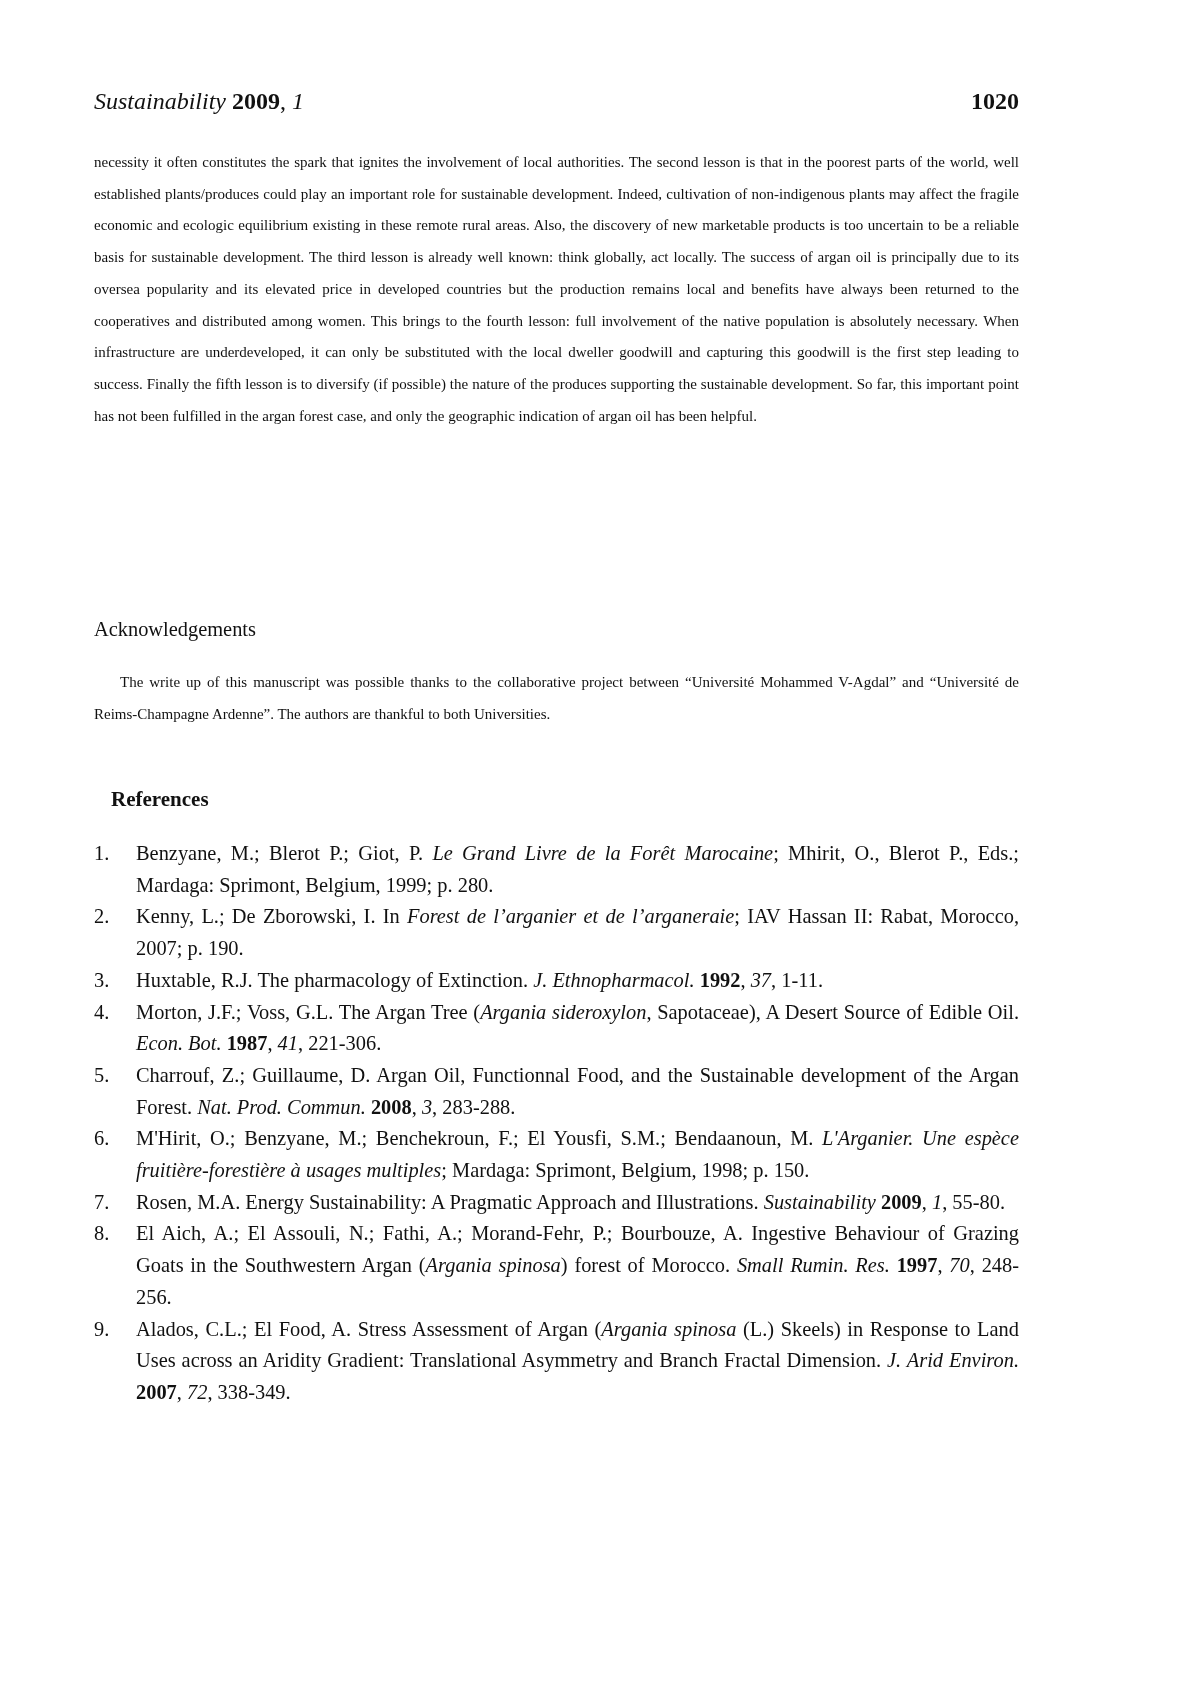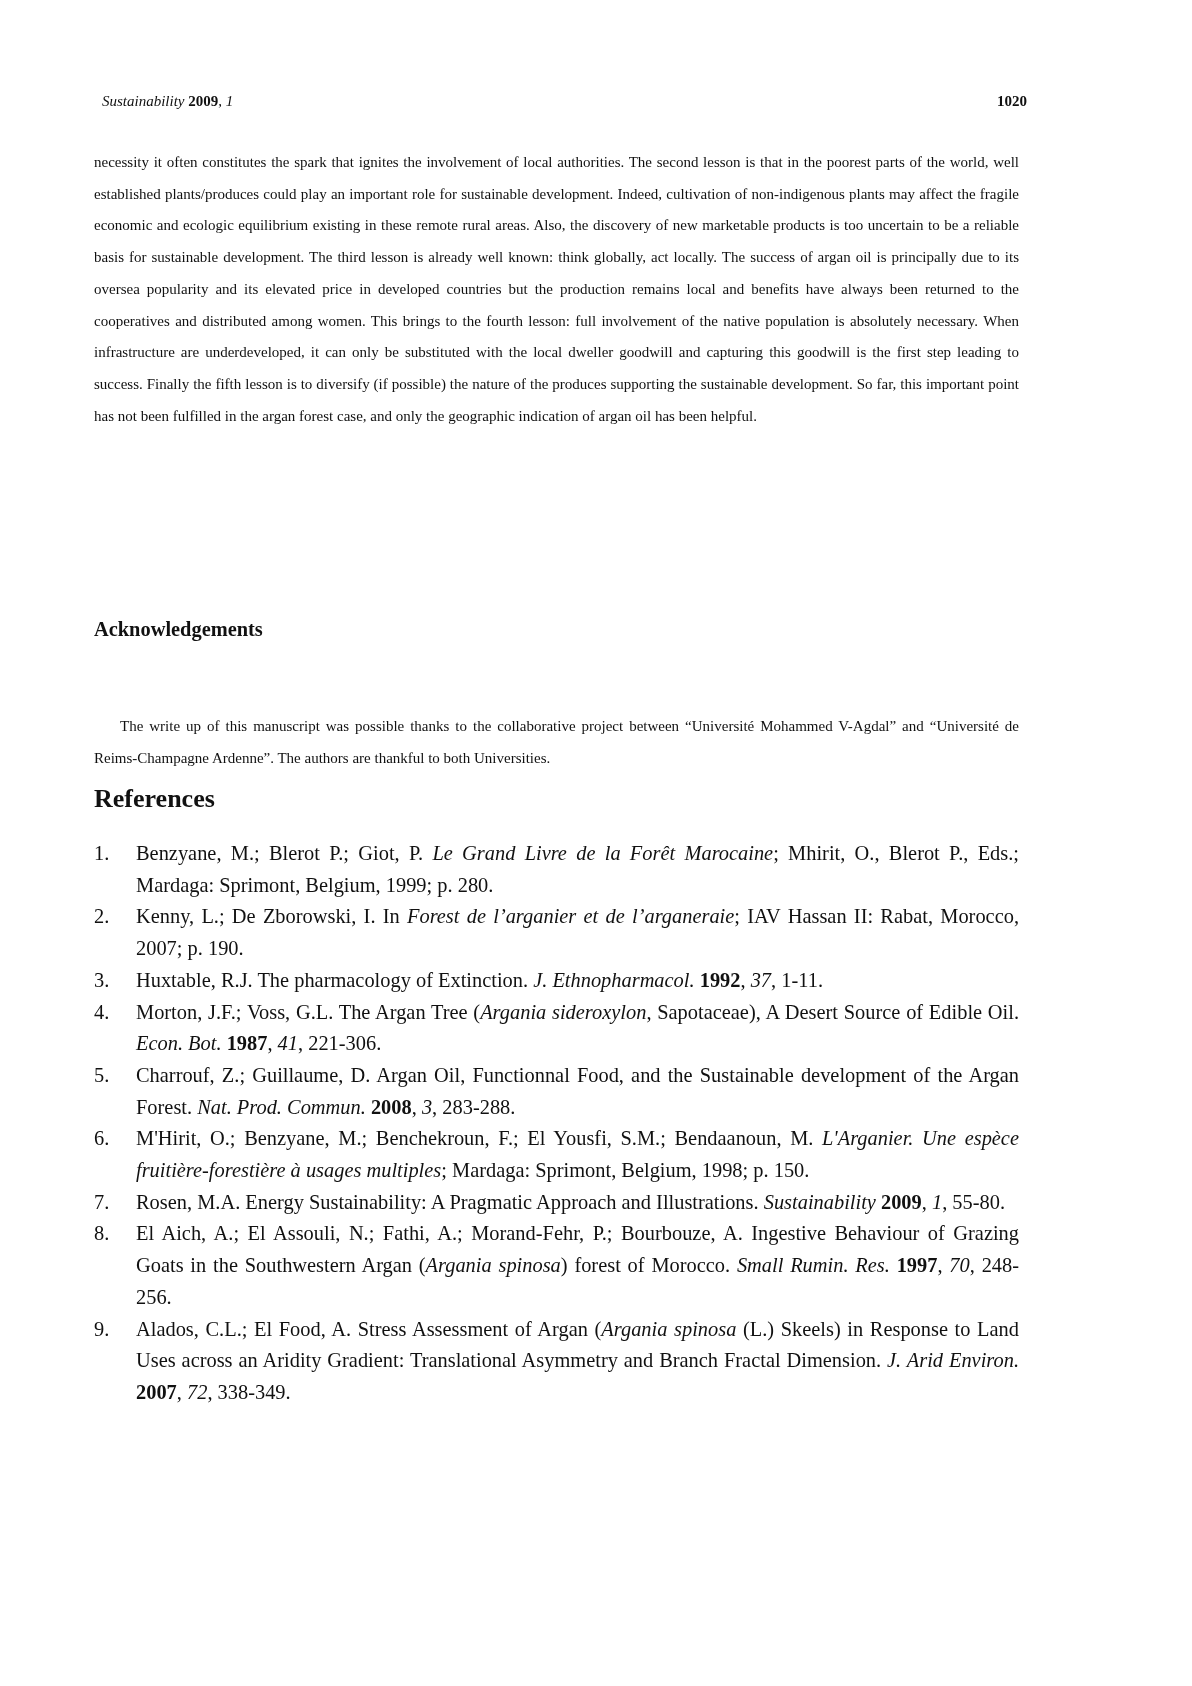--- a/index.html
+++ b/index.html
@@ -3,35 +3,35 @@
   <meta charset="utf-8">
   <style>
     html, body { margin: 0; padding: 0; background: #ffffff; }
     body {
       width: 1192px; height: 1686px; position: relative; overflow: hidden;
       font-family: "Liberation Serif", "DejaVu Serif", serif;
       color: #111111;
     }
     .page { position: absolute; left: 94px; top: 0; width: 925px; }
     .header {
-      position: absolute; top: 86px; left: 8px; width: 925px; height: 30px;
-      font-size: 15px; line-height: 30px;
+      position: absolute; top: 86px; left: 0; width: 925px; height: 30px;
+      font-size: 24px; line-height: 30px;
     }
     .header .journal { position: absolute; left: 0; top: 0; }
     .header .pageno { position: absolute; right: 0; top: 0; font-weight: bold; }
     i, .it { font-style: italic; }
     b, .bd { font-weight: bold; }
     .body-text {
       position: absolute; left: 0; width: 925px;
       font-size: 15px; line-height: 31.7px; text-align: justify;
     }
     .p1 { top: 147px; }
-    .h-ack { position: absolute; top: 614px; left: 0; font-size: 20.4px; font-weight: bold; line-height: 30px; }
-    .p-ack { top: 667px; text-indent: 26px; margin-top: 44px; }
-    .h-ref { position: absolute; top: 784px; left: 0; font-size: 26px; font-weight: bold; line-height: 30px; }
+    .h-ack { position: absolute; top: 614px; left: 0; font-size: 20.4px; font-weight: normal; line-height: 30px; }
+    .p-ack { top: 667px; text-indent: 26px; }
+    .h-ref { position: absolute; top: 784px; left: 17px; font-size: 21px; font-weight: bold; line-height: 30px; }
     .refs {
       position: absolute; top: 838px; left: 0; width: 925px; margin: 0; padding: 0; list-style: none;
       font-size: 20.4px; line-height: 31.7px;
     }
     .refs li { position: relative; padding-left: 42px; text-align: justify; }
     .refs li .num { position: absolute; left: 0; top: 0; }
   </style>
 </head>
 <body>
 

